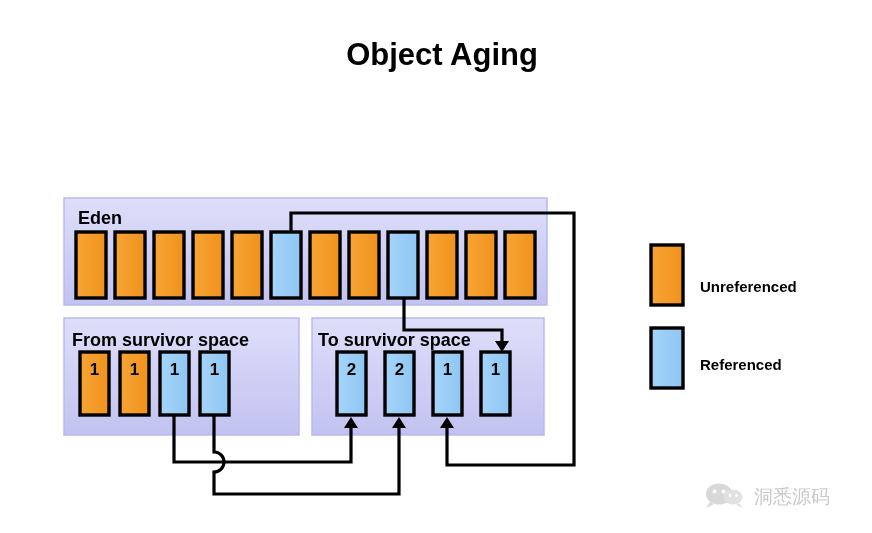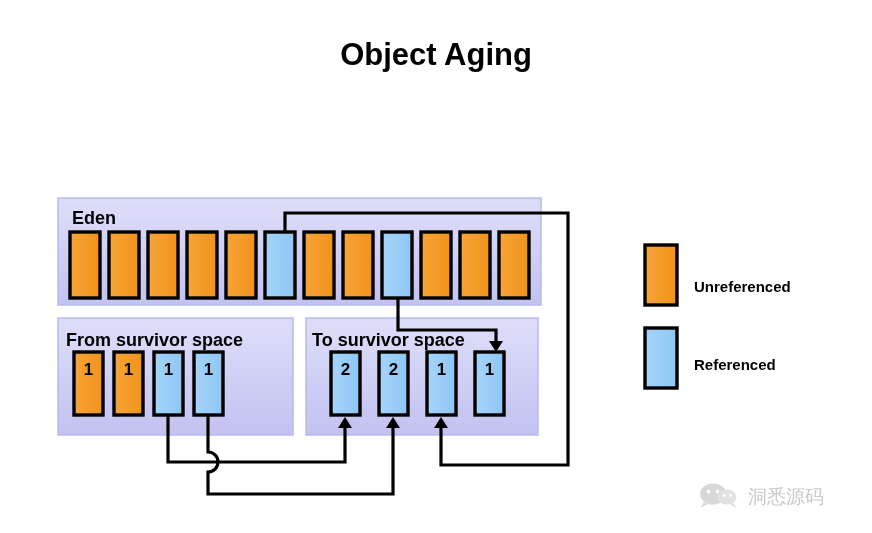--- a/index.html
+++ b/index.html
@@ -9,21 +9,21 @@
   }
   body {
     width: 872px;
     height: 533px;
     position: relative;
     overflow: hidden;
     font-family: "Liberation Sans", sans-serif;
   }
   #diagram-root {
     position: absolute;
-    left: 0;
+    left: 6px;
     top: 0;
     width: 756px;
     height: 533px;
   }
   .title-text {
     font-family: "Liberation Sans", sans-serif;
     font-size: 31px;
     font-weight: bold;
     fill: #000000;
   }

